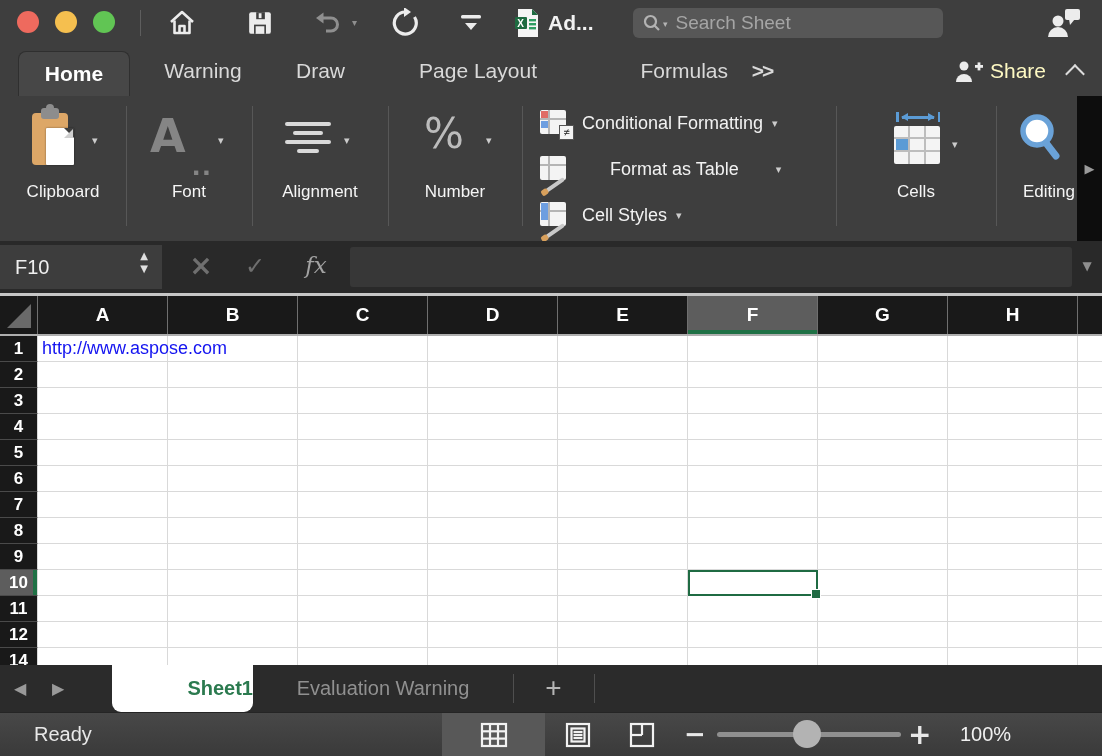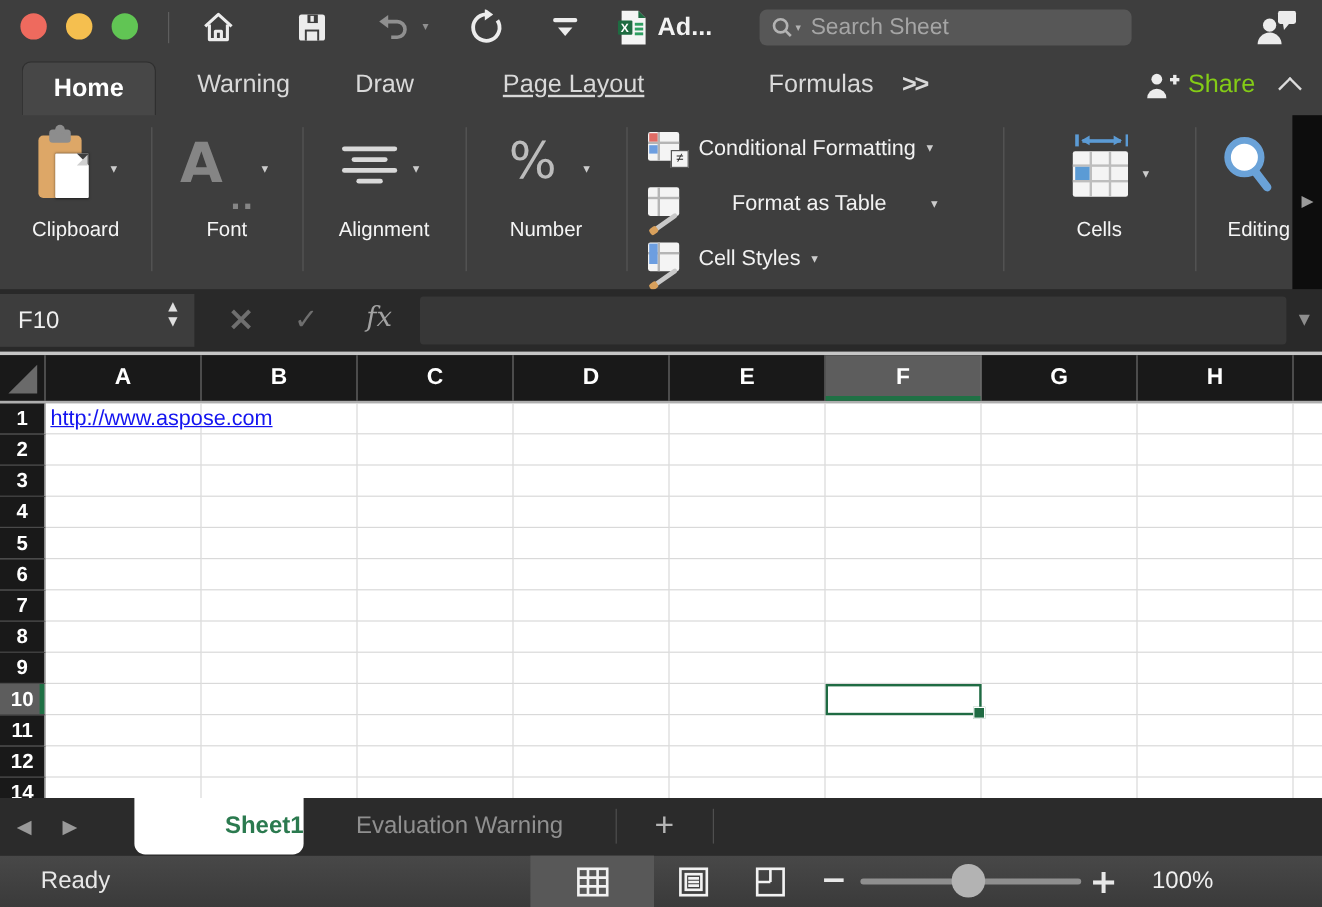--- a/index.html
+++ b/index.html
@@ -20,21 +20,21 @@
   .searchbox input{flex:1;background:transparent;border:none;outline:none;font-size:19px;color:#e5e5e5;
                    font-family:"Liberation Sans",sans-serif;}
   .searchbox input::placeholder{color:#a5a5a5;opacity:1;}
 
   
   .tabrow{position:absolute;left:0;top:46px;width:100%;height:50px;font-size:21px;color:#d9d9d9;}
   .hometab{position:absolute;left:18px;top:5px;width:112px;height:45px;background:#474747;
            border:1px solid #2f2f2f;border-bottom:none;border-radius:8px 8px 0 0;box-sizing:border-box;
            text-align:center;line-height:43px;color:#ffffff;font-weight:bold;}
   .rtab{position:absolute;top:0;line-height:50px;text-align:center;cursor:default;}
-  .share{position:absolute;right:56px;top:0;height:50px;display:flex;align-items:center;color:#84cc16;font-size:21px;}
+  .share{position:absolute;right:56px;top:0;height:50px;display:flex;align-items:center;color:#fef9c3;font-size:21px;}
   .share svg{margin-right:7px;}
   .collapse{position:absolute;right:18px;top:20px;width:18px;height:10px;}
   .collapse span{position:absolute;left:2px;top:1px;width:12px;height:12px;border-left:2.5px solid #dcdcdc;
                  border-top:2.5px solid #dcdcdc;transform:rotate(45deg);}
 
   
   .ribbon{position:absolute;left:0;top:96px;width:100%;height:145px;}
   .rdiv{position:absolute;top:10px;height:120px;width:1px;background:#575757;}
   .grp-label{position:absolute;top:86px;height:24px;text-align:center;color:#f5f5f5;font-size:17px;}
   .caret{color:#cccccc;font-size:11px;}
@@ -119,21 +119,21 @@
   .colh.sel::after{content:"";position:absolute;left:0;right:0;bottom:0;height:4px;background:#1f7145;}
   .gridbody{position:absolute;left:0;top:336px;width:100%;height:329px;background:#ffffff;overflow:hidden;}
   .grow{display:flex;height:26px;box-sizing:border-box;}
   .rowh{width:38px;flex:none;background:#191919;color:#fff;font-weight:bold;font-size:17px;
         display:flex;align-items:center;justify-content:center;box-sizing:border-box;position:relative;
         border-bottom:1.5px solid #4a4a4a;border-right:1.5px solid #d9d9d9;}
   .rowh.sel{background:#5d5d5d;}
   .rowh.sel::after{content:"";position:absolute;right:0;top:0;bottom:0;width:4px;background:#1f7145;}
   .cell{width:130px;flex:none;box-sizing:border-box;border-right:1.5px solid #d9d9d9;border-bottom:1.5px solid #d9d9d9;}
   .cell.fill{flex:1;border-right:none;}
-  .a1link{position:absolute;left:42px;top:2px;font-size:18px;color:#1414f0;text-decoration:underline;white-space:nowrap;z-index:3;}
+  .a1link{position:absolute;left:42px;top:2px;font-size:18px;color:#1414f0;white-space:nowrap;z-index:3;}
   .selbox{position:absolute;left:688px;top:234px;width:130px;height:26px;border:2.5px solid #1f6b43;
           box-sizing:border-box;z-index:4;}
   .selbox .handle{position:absolute;right:-5px;bottom:-5px;width:8px;height:8px;background:#1f6b43;border:1px solid #fff;}
 
   
   .sheetbar{position:absolute;left:0;top:665px;width:100%;height:47px;background:#2b2b2b;}
   .snav{position:absolute;top:0;line-height:47px;color:#999;font-size:16px;}
   .stab-active{position:absolute;left:112px;top:0;width:141px;height:47px;background:#ffffff;
                border-radius:0 0 9px 9px;text-align:right;line-height:47px;color:#2b7a4f;
                font-weight:bold;font-size:20px;z-index:2;}
@@ -230,21 +230,21 @@
         <circle cx="11" cy="12" r="5.5" fill="#ececec"></circle>
         <path d="M1 28 a10 10 0 0 1 20 0 Z" fill="#ececec"></path>
       </svg>
     </div>
   </div>
 
   <div class="tabrow">
     <div class="hometab">Home</div>
     <span class="rtab" style="left:158px;width:90px;">Warning</span>
     <span class="rtab" style="left:278px;width:85px;">Draw</span>
-    <span class="rtab" style="left:393px;width:170px;text-decoration:underline;">Page Layout</span>
+    <span class="rtab" style="left:393px;width:170px;">Page Layout</span>
     <span class="rtab" style="left:598px;width:130px;text-align:right;">Formulas</span>
     <span class="rtab" style="left:742px;width:40px;font-weight:bold;letter-spacing:-2px;">&gt;&gt;</span>
     <div class="share">
       <svg width="28" height="22" viewBox="0 0 28 22">
         <circle cx="9" cy="6" r="4.5" fill="#ececec"></circle>
         <path d="M1 22 a8 8 0 0 1 16 0 Z" fill="#ececec"></path>
         <rect x="20" y="5" width="8" height="2.8" fill="#ececec"></rect>
         <rect x="22.6" y="2.4" width="2.8" height="8" fill="#ececec"></rect>
       </svg>
       <span>Share</span>

